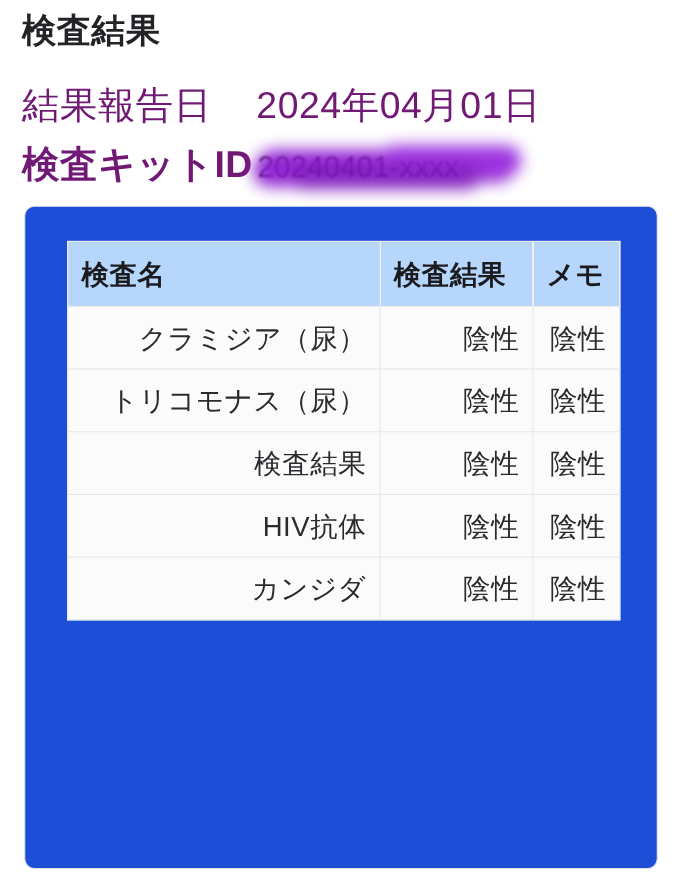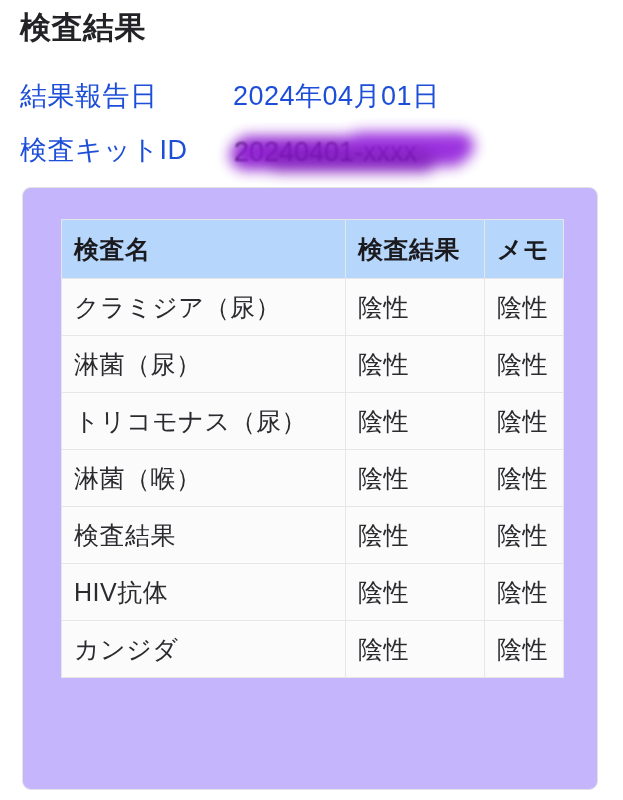--- a/index.html
+++ b/index.html
@@ -33,27 +33,27 @@
     font-weight: bold;
     letter-spacing: 0.5px;
     line-height: 40px;
     color: #232327;
     white-space: nowrap;
   }
 
   .meta-row {
     position: absolute;
     left: 20px;
-    font-size: 27px;
+    font-size: 34px;
     line-height: 36px;
-    color: #1d4ed8;
+    color: #701a75;
     white-space: nowrap;
   }
   .meta-row.row-date { top: 78px; }
-  .meta-row.row-kit  { top: 132px; }
+  .meta-row.row-kit  { top: 132px; font-weight: bold; }
 
   .meta-label {
     display: inline-block;
     letter-spacing: 0.5px;
   }
   .meta-value {
     display: inline-block;
     letter-spacing: 0.5px;
   }
   .row-date .meta-label { width: 213px; }
@@ -125,21 +125,21 @@
   }
 
   
   .result-card {
     position: absolute;
     left: 22px;
     top: 187px;
     width: 576px;
     height: 603px;
     box-sizing: border-box;
-    background: #c4b5fd;
+    background: #1d4ed8;
     border: 1px solid #e3e3e6;
     border-radius: 9px;
   }
 
   .table-scroll {
     position: absolute;
     left: 38px;
     top: 31px;
     width: 502px;
   }
@@ -174,20 +174,21 @@
     letter-spacing: 0.5px;
   }
 
   table.result-table tbody td {
     height: 56px;
     background: #fbfbfc;
     color: #2b2b2f;
     font-size: 25px;
     font-weight: normal;
     letter-spacing: 0.5px;
+    text-align: right;
   }
 </style>
 </head>
 <body>
 
 <div class="page">
 
   <div class="page-title">検査結果</div>
 
   <div class="meta-row row-date">
@@ -223,31 +224,21 @@
             <th>メモ</th>
           </tr>
         </thead>
         <tbody id="result-body">
             <tr>
               <td>クラミジア（尿）</td>
               <td>陰性</td>
               <td>陰性</td>
             </tr>
             <tr>
-              <td>淋菌（尿）</td>
-              <td>陰性</td>
-              <td>陰性</td>
-            </tr>
-            <tr>
               <td>トリコモナス（尿）</td>
-              <td>陰性</td>
-              <td>陰性</td>
-            </tr>
-            <tr>
-              <td>淋菌（喉）</td>
               <td>陰性</td>
               <td>陰性</td>
             </tr>
             <tr>
               <td>検査結果</td>
               <td>陰性</td>
               <td>陰性</td>
             </tr>
             <tr>
               <td>HIV抗体</td>

